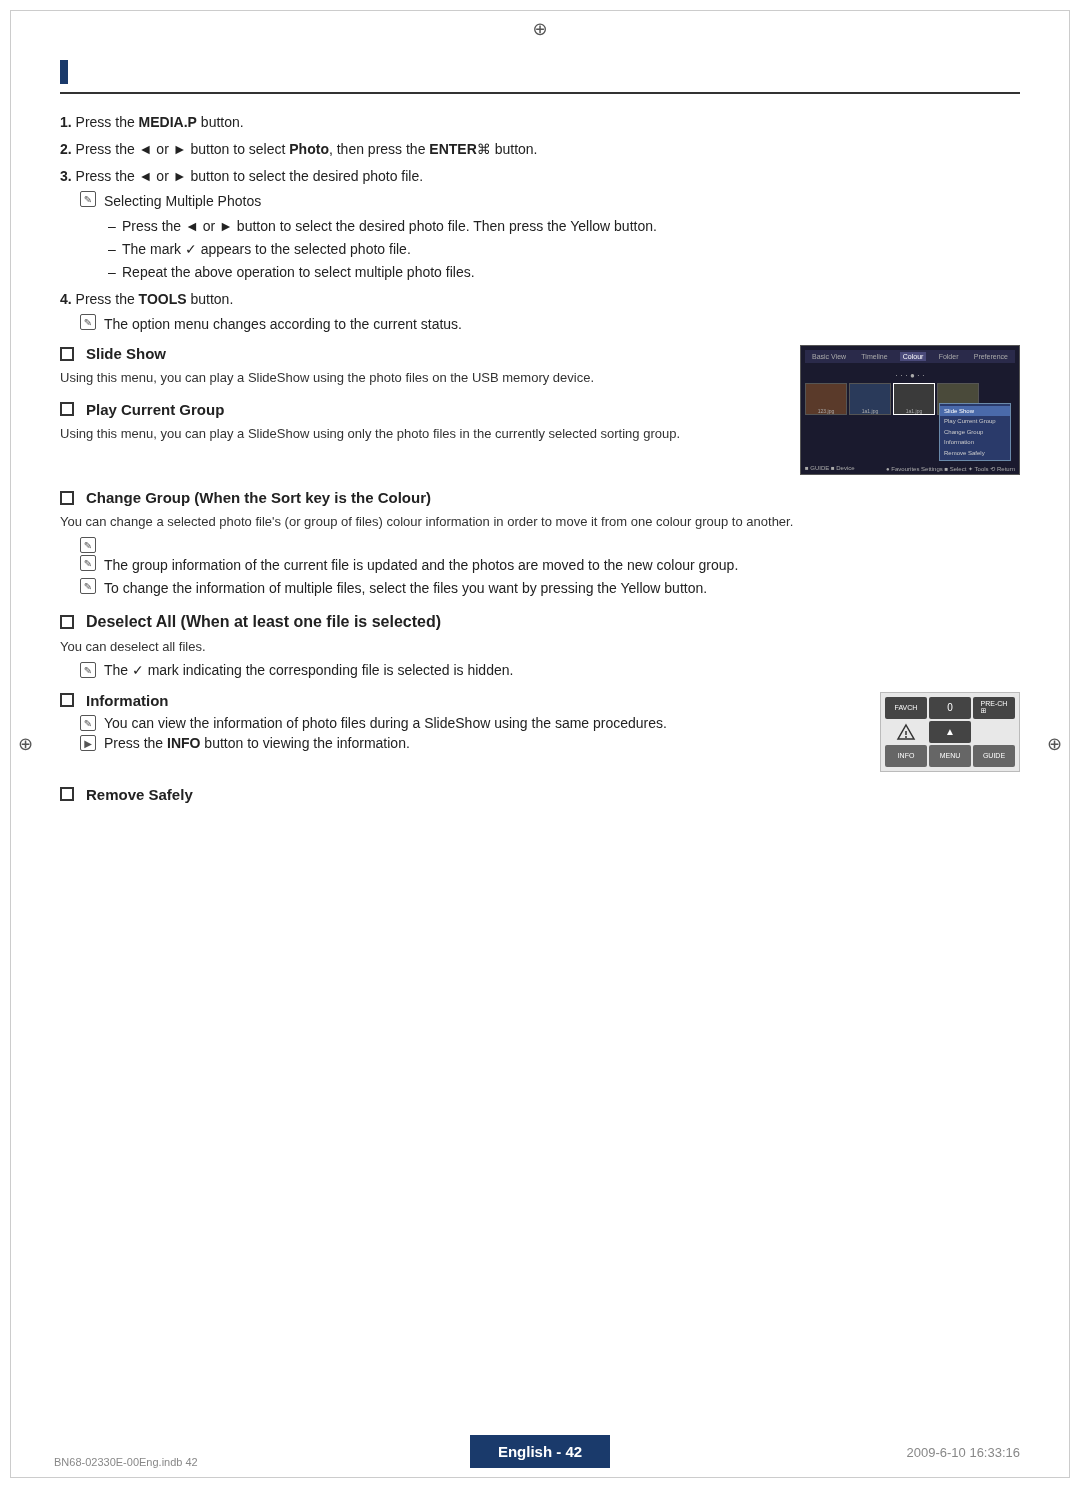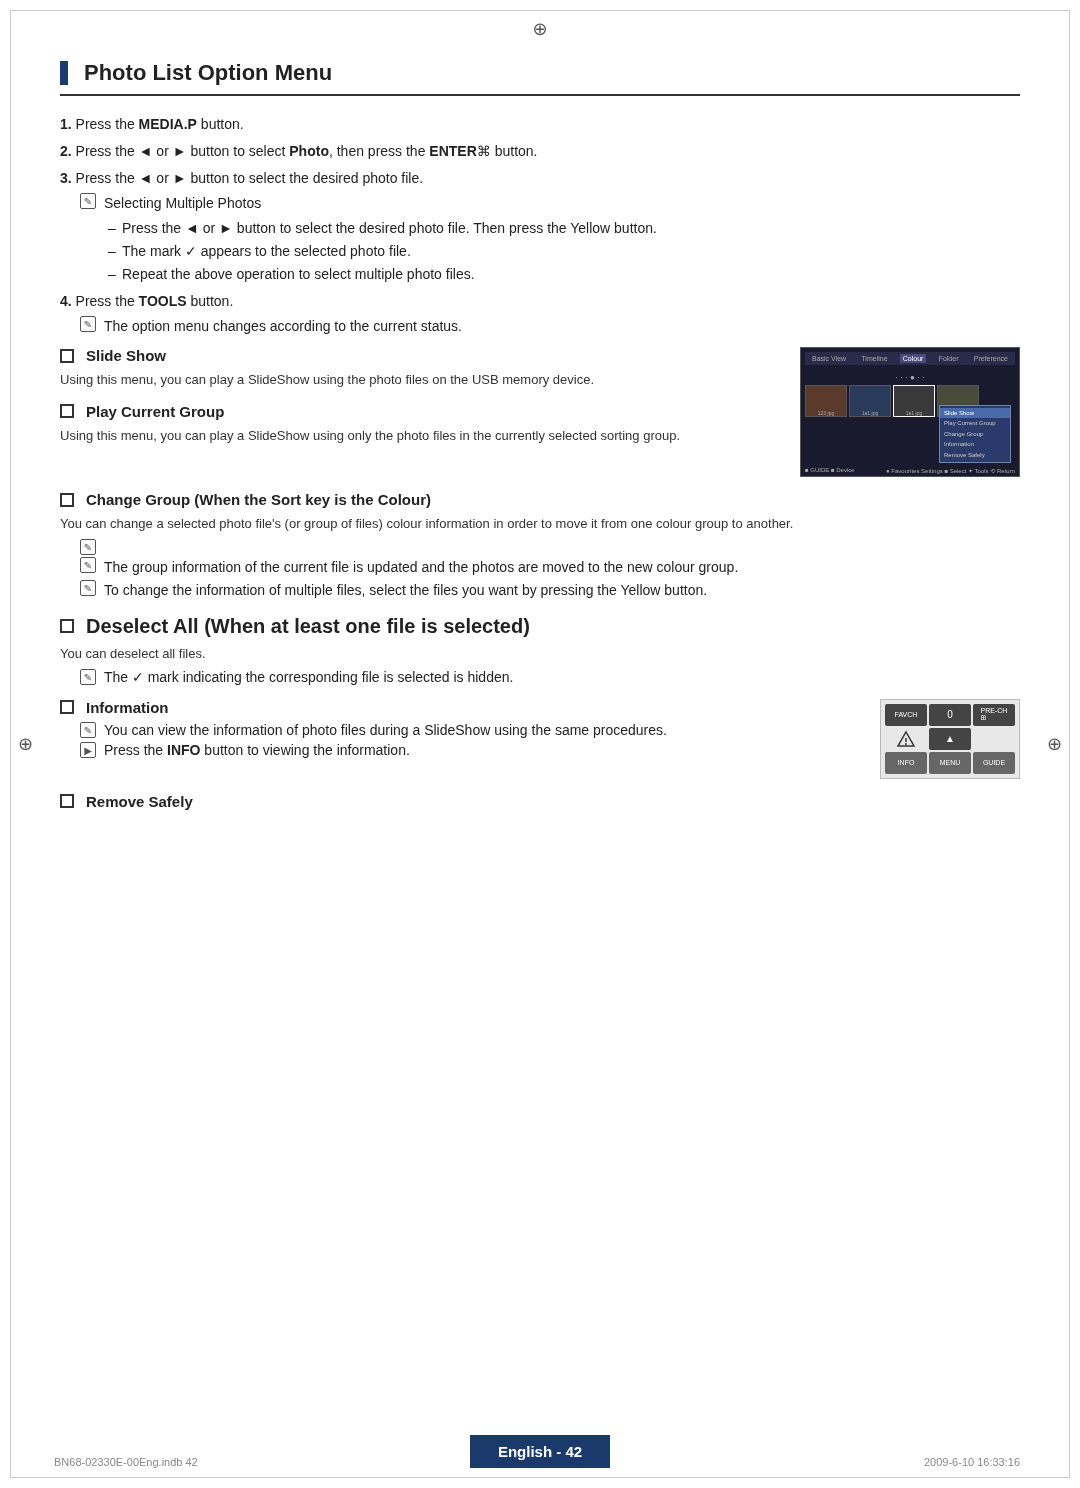--- a/index.html
+++ b/index.html
@@ -282,43 +282,42 @@
     .footer-info {
       position: absolute;
       bottom: 20px;
       left: 54px;
       font-size: 11px;
       color: #888;
     }
 
     .footer-date {
       position: absolute;
-      bottom: 20px;
+      bottom: 28px;
       right: 60px;
-      font-size: 11px;
+      font-size: 13px;
       color: #888;
     }
 
     b { font-weight: bold; }
   </style>
 </head>
 <body>
 
 <div class="registration-mark">⊕</div>
 <div class="registration-mark-bottom">⊕</div>
 <div class="registration-mark-left">⊕</div>
 <div class="registration-mark-right">⊕</div>
 
 <div class="page-border"></div>
 
 <div class="main-content">
 
   <div class="page-title">
     <span class="title-bar"></span>
-    <span>Photo List Option Menu</span>
   </div>
 
   <ol class="numbered-list">
     <li>
       <span style="font-weight:bold;">1.</span>
       Press the <b>MEDIA.P</b> button.
     </li>
     <li>
       <span style="font-weight:bold;">2.</span>
       Press the ◄ or ► button to select <b>Photo</b>, then press the <b>ENTER</b>⌘ button.
@@ -434,21 +433,21 @@
       <li style="display:flex;align-items:flex-start;gap:4px;">
         <span class="note-icon">✎</span>
         <span>To change the information of multiple files, select the files you want by pressing the Yellow button.</span>
       </li>
     </ul>
   </div>
 
   <div class="section">
     <div class="section-header">
       <span class="checkbox-icon"></span>
-      <span style="font-size:20px;"><b>Deselect All (When at least one file is selected)</b></span>
+      <span style="font-size:16px;"><b>Deselect All (When at least one file is selected)</b></span>
     </div>
     <div class="section-body">
       You can deselect all files.
     </div>
     <div style="display:flex;align-items:flex-start;gap:4px;margin-left:20px;margin-top:4px;">
       <span class="note-icon">✎</span>
       <span>The ✓ mark indicating the corresponding file is selected is hidden.</span>
     </div>
   </div>
 

